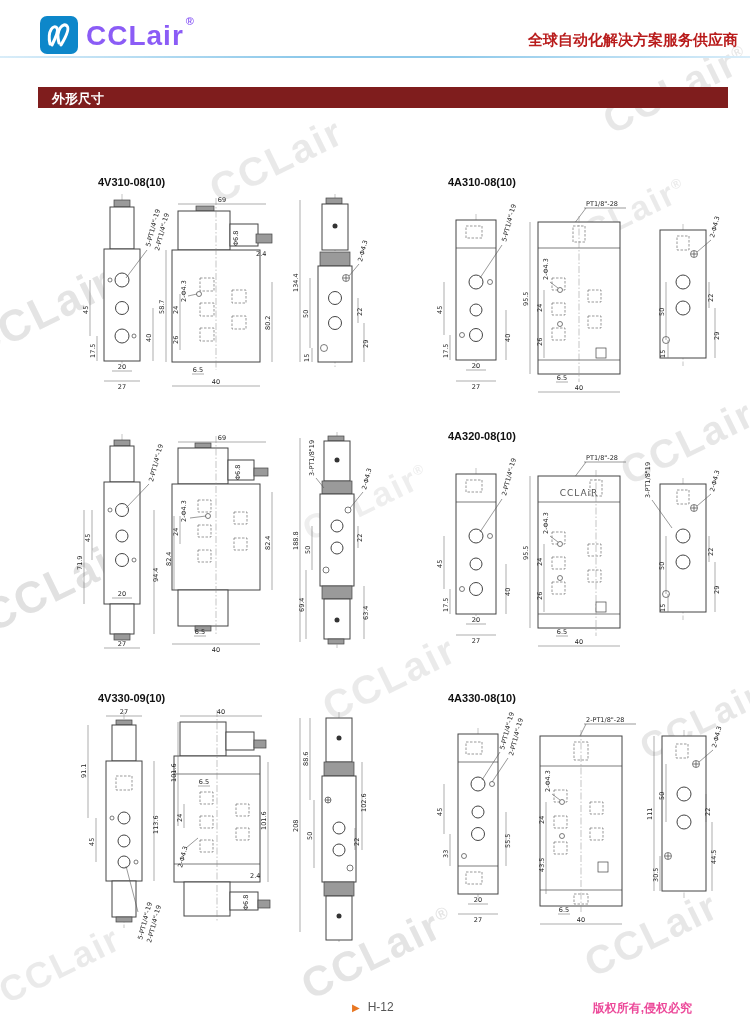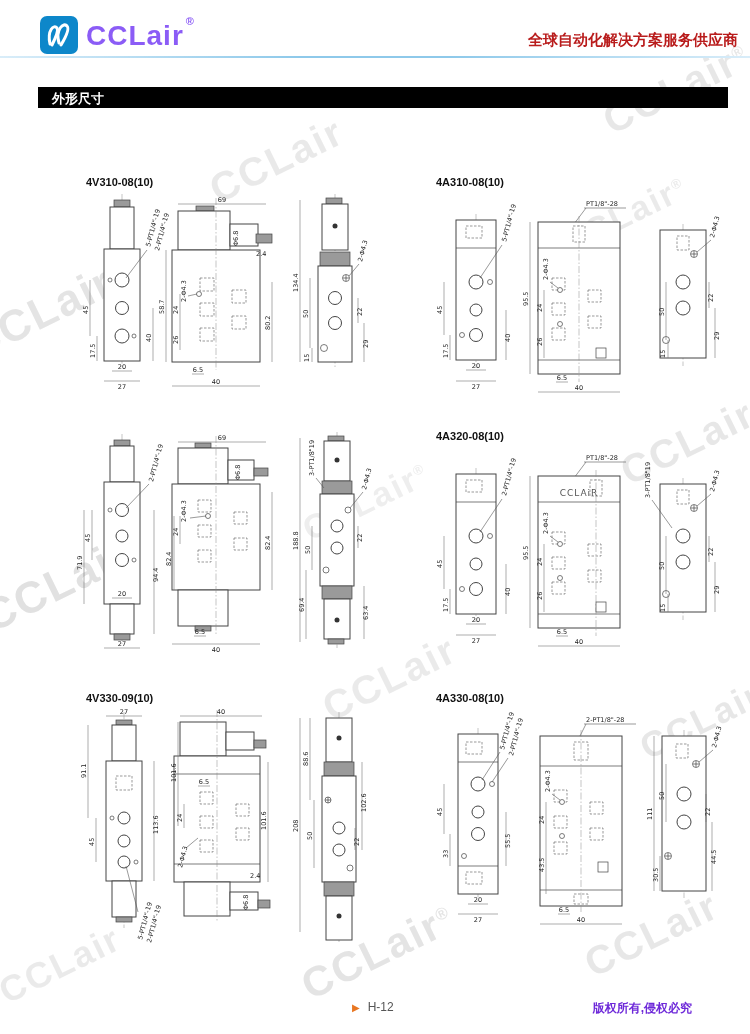--- a/index.html
+++ b/index.html
@@ -7,25 +7,25 @@
        font-family:"Liberation Sans",sans-serif;overflow:hidden;}
   
   .logo-box{position:absolute;left:40px;top:16px;width:38px;height:38px;border-radius:7px;
             background:#0d87ca;}
   .logo-word{position:absolute;left:86px;top:20px;font-size:28px;font-weight:bold;
              color:#8b5cf6;letter-spacing:1px;}
   .logo-word sup{font-size:11px;position:relative;top:-10px;left:2px;}
   .tagline{position:absolute;right:12px;top:31px;font-size:15px;font-weight:bold;color:#b91c1c;}
   .head-rule{position:absolute;left:0;top:56px;width:750px;height:2px;
              background:linear-gradient(90deg,#d9edf9,#8ec9ea 40%,#8ec9ea 60%,#d9edf9);}
-  .section-bar{position:absolute;left:38px;top:87px;width:690px;height:21px;background:#000000;}
+  .section-bar{position:absolute;left:38px;top:87px;width:690px;height:21px;background:#7f1d1d;}
   .section-bar span{display:block;padding:3px 0 0 14px;font-size:13px;font-weight:bold;color:#fff;}
   
   .fig{position:absolute;width:322px;}
-  .fig-title{margin:0 0 2px 36px;font-size:11px;font-weight:bold;color:#111;}
+  .fig-title{margin:0 0 2px 48px;font-size:11px;font-weight:bold;color:#111;}
   svg{display:block;}
   .ol{fill:#fff;stroke:#444;stroke-width:1;}
   .ol2{fill:#fff;stroke:#444;stroke-width:.7;}
   .rib{fill:#9a9a9a;stroke:#444;stroke-width:.7;}
   .dot{fill:#333;stroke:none;}
   .hole{fill:#fff;stroke:#444;stroke-width:1;}
   .holes{fill:#fff;stroke:#444;stroke-width:.7;}
   .dim{stroke:#777;stroke-width:.6;fill:none;}
   .cl{stroke:#8a8a8a;stroke-width:.5;fill:none;stroke-dasharray:7 2 1.5 2;}
   .dsh{stroke:#555;stroke-width:.6;fill:none;stroke-dasharray:2.5 1.5;}
@@ -33,21 +33,21 @@
   text.d{font-family:"DejaVu Sans",sans-serif;font-size:6.5px;fill:#222;}
   text.d.mid{text-anchor:middle;}
   text.eng{font-family:"DejaVu Sans",sans-serif;font-size:9px;fill:#555;letter-spacing:1px;text-anchor:middle;}
   
   .wm{position:absolute;color:#bdbdbd;font-weight:bold;transform:rotate(-26deg);
       letter-spacing:2px;white-space:nowrap;pointer-events:none;z-index:0;}
   .wm sup{font-size:.4em;}
   
   .footer-page{position:absolute;left:352px;top:1000px;font-size:12px;color:#555;}
   .footer-page .tri{color:#e87722;font-size:10px;margin-right:8px;}
-  .footer-copy{position:absolute;right:58px;top:1000px;font-size:12px;font-weight:bold;color:#6d28d9;}
+  .footer-copy{position:absolute;right:58px;top:1000px;font-size:12px;font-weight:bold;color:#ec4899;}
   .fig, .hdr, .footer-page, .footer-copy, .section-bar{z-index:1;}
 </style>
 </head>
 <body>
 
 <div class="wm" style="left:205px;top:138px;font-size:40px;opacity:.32"><span>CCLair</span></div>
 <div class="wm" style="left:598px;top:66px;font-size:40px;opacity:.35"><span>CCLair</span><sup>®</sup></div>
 <div class="wm" style="left:556px;top:196px;font-size:34px;opacity:.30"><span>CCLair</span><sup>®</sup></div>
 <div class="wm" style="left:-38px;top:288px;font-size:44px;opacity:.40"><span>CCLair</span></div>
 <div class="wm" style="left:616px;top:420px;font-size:40px;opacity:.35"><span>CCLair</span></div>

